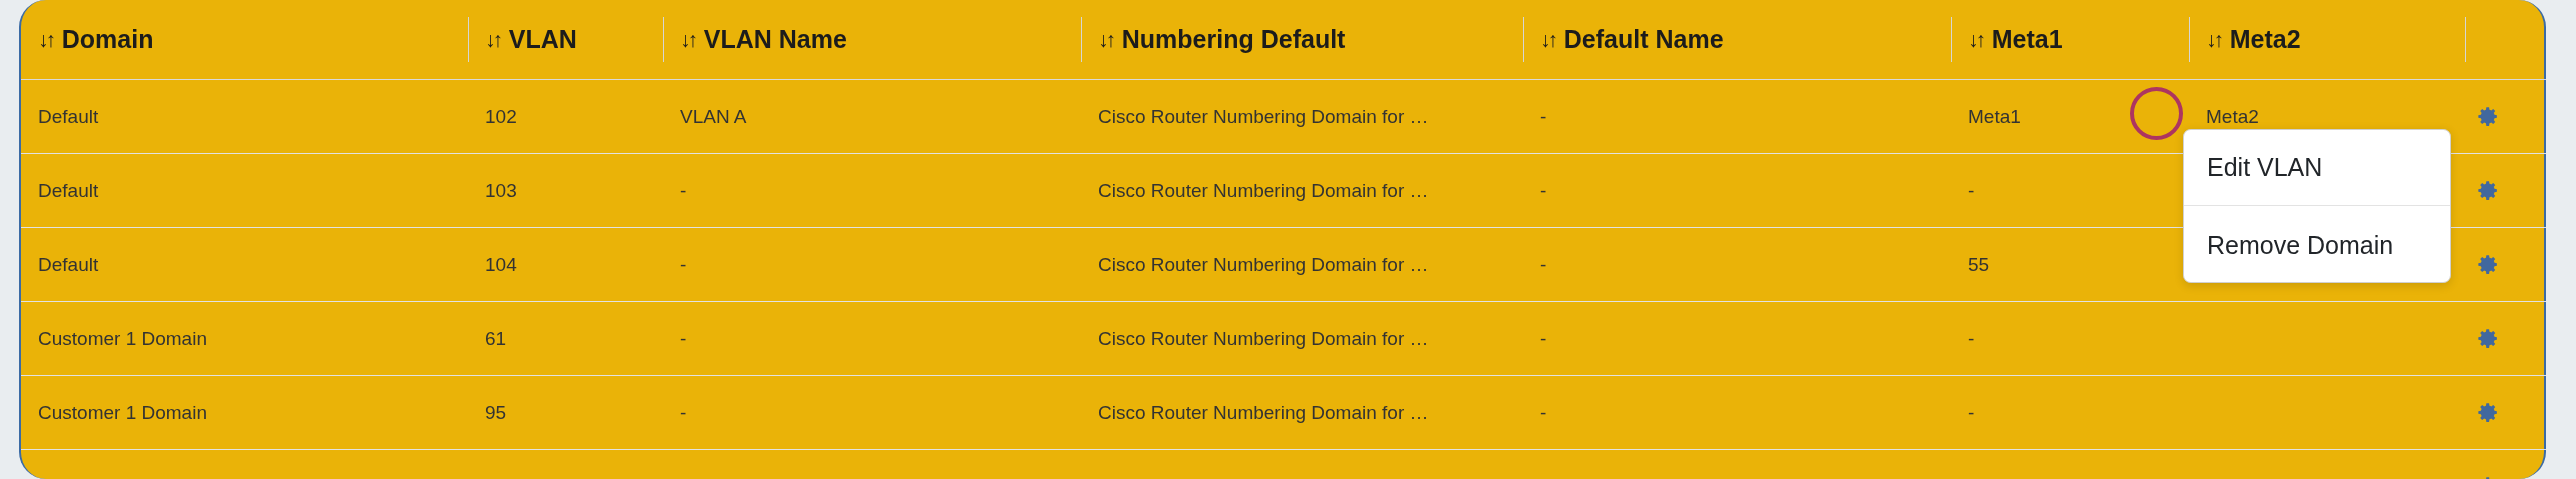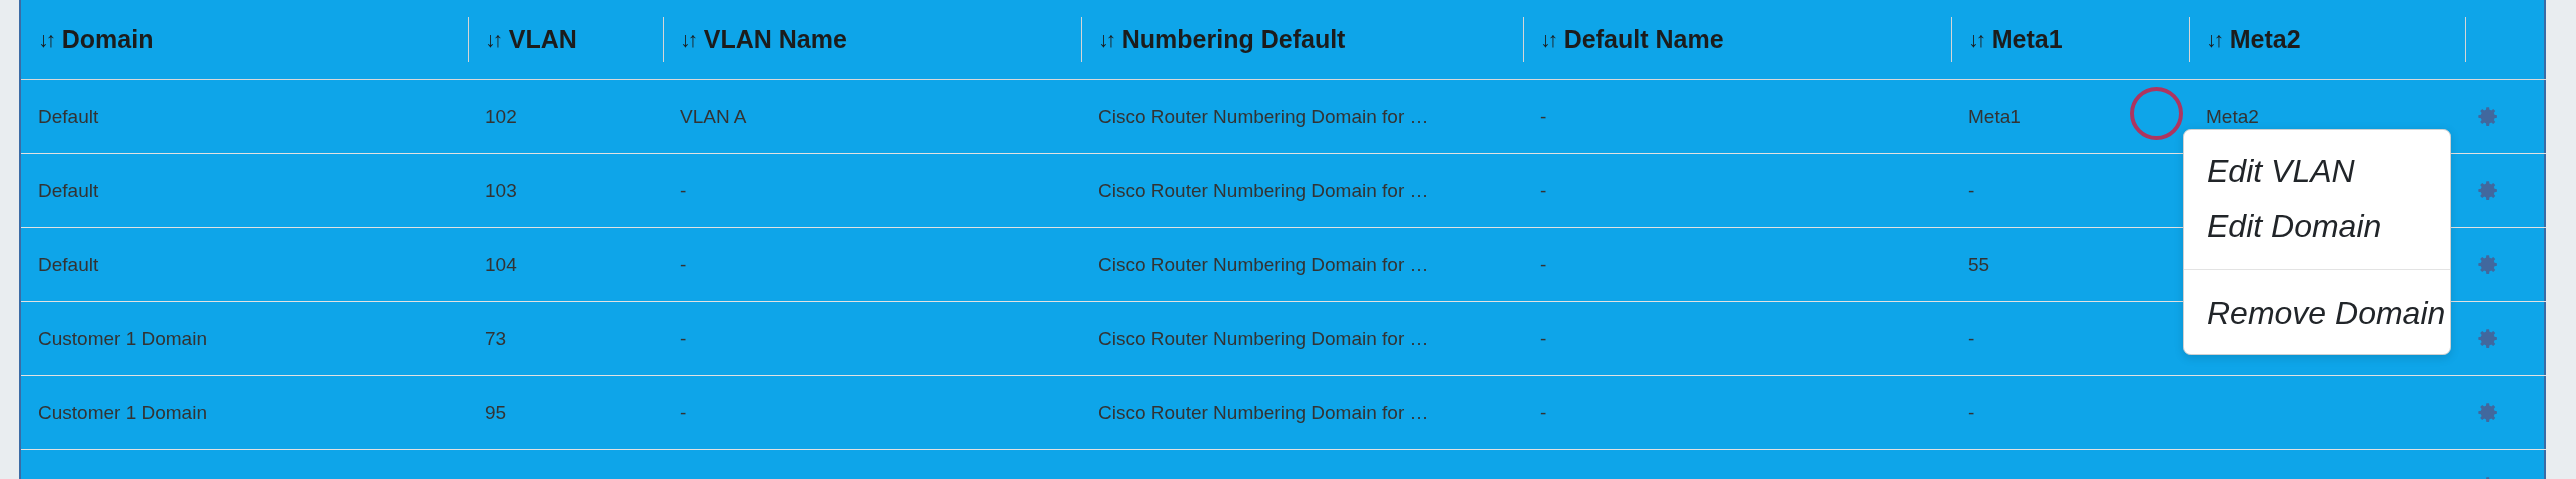--- a/index.html
+++ b/index.html
@@ -17,23 +17,24 @@
     height: 479px;
     background: #e9edf0;
   }
   
   .panel {
     position: absolute;
     left: 19px;
     top: 0;
     width: 2527px;
     height: 479px;
-    background: #0ea5e9;
+    background: #eab308;
     border-left: 2.9px solid #3b6ba5;
     border-right: 2.9px solid #3b6ba5;
+    border-radius: 27px;
   }
   table.vlan {
     width: 100%;
     border-collapse: collapse;
     table-layout: fixed;
     font-size: 25px;
     color: #2b2b2b;
   }
   table.vlan col.c-domain     { width: 447px; }
   table.vlan col.c-vlan       { width: 195px; }
@@ -102,27 +103,26 @@
     top: 129px;
     width: 268px;
     background: #ffffff;
     border: 1px solid #d0d0d0;
     border-radius: 7.6px;
     box-shadow: 0 2.9px 9.5px rgba(0,0,0,0.13);
     padding: 13.3px 0 13.3px 0;
     z-index: 40;
   }
   .ctx-item {
-    font-size: 32px;
+    font-size: 25px;
     color: #212529;
     padding: 8.6px 0 8.6px 23px;
     white-space: nowrap;
     cursor: pointer;
     line-height: 1.2;
-    font-style: italic;
   }
   .ctx-divider {
     height: 1px;
     background: #e3e3e3;
     margin: 15px 0 15px 0;
   }
 
   
   .annot-circle {
     position: absolute;
@@ -215,21 +215,21 @@
             <td>-</td>
             <td>55</td>
             <td></td>
             <td class="actions"><span class="gear"><svg viewBox="0 0 24 24" aria-hidden="true">
                   <path fill="#41689e" d="M12 8.2a3.8 3.8 0 1 0 0 7.6 3.8 3.8 0 0 0 0-7.6zm0 5.9a2.1 2.1 0 1 1 0-4.2 2.1 2.1 0 0 1 0 4.2z"></path>
                   <path fill="#41689e" d="M21 13.3v-2.6l-2.3-.4a6.9 6.9 0 0 0-.7-1.7l1.4-1.9-1.9-1.9-1.9 1.4a6.9 6.9 0 0 0-1.7-.7L13.5 3h-2.6l-.4 2.5a6.9 6.9 0 0 0-1.7.7L6.9 4.8 5 6.7l1.4 1.9a6.9 6.9 0 0 0-.7 1.7L3.2 10.7v2.6l2.5.4c.17.6.4 1.17.7 1.7L5 17.3l1.9 1.9 1.9-1.4c.53.3 1.1.53 1.7.7l.4 2.5h2.6l.4-2.5c.6-.17 1.17-.4 1.7-.7l1.9 1.4 1.9-1.9-1.4-1.9c.3-.53.53-1.1.7-1.7L21 13.3z"></path>
                 </svg></span></td>
           </tr>
           <tr>
             <td>Customer 1 Domain</td>
-            <td>73</td>
+            <td>61</td>
             <td>-</td>
             <td>Cisco Router Numbering Domain for …</td>
             <td>-</td>
             <td>-</td>
             <td></td>
             <td class="actions"><span class="gear"><svg viewBox="0 0 24 24" aria-hidden="true">
                   <path fill="#41689e" d="M12 8.2a3.8 3.8 0 1 0 0 7.6 3.8 3.8 0 0 0 0-7.6zm0 5.9a2.1 2.1 0 1 1 0-4.2 2.1 2.1 0 0 1 0 4.2z"></path>
                   <path fill="#41689e" d="M21 13.3v-2.6l-2.3-.4a6.9 6.9 0 0 0-.7-1.7l1.4-1.9-1.9-1.9-1.9 1.4a6.9 6.9 0 0 0-1.7-.7L13.5 3h-2.6l-.4 2.5a6.9 6.9 0 0 0-1.7.7L6.9 4.8 5 6.7l1.4 1.9a6.9 6.9 0 0 0-.7 1.7L3.2 10.7v2.6l2.5.4c.17.6.4 1.17.7 1.7L5 17.3l1.9 1.9 1.9-1.4c.53.3 1.1.53 1.7.7l.4 2.5h2.6l.4-2.5c.6-.17 1.17-.4 1.7-.7l1.9 1.4 1.9-1.9-1.4-1.9c.3-.53.53-1.1.7-1.7L21 13.3z"></path>
                 </svg></span></td>
           </tr>
@@ -257,21 +257,20 @@
             <td class="actions"><span class="gear"><svg viewBox="0 0 24 24" aria-hidden="true">
                   <path fill="#41689e" d="M12 8.2a3.8 3.8 0 1 0 0 7.6 3.8 3.8 0 0 0 0-7.6zm0 5.9a2.1 2.1 0 1 1 0-4.2 2.1 2.1 0 0 1 0 4.2z"></path>
                   <path fill="#41689e" d="M21 13.3v-2.6l-2.3-.4a6.9 6.9 0 0 0-.7-1.7l1.4-1.9-1.9-1.9-1.9 1.4a6.9 6.9 0 0 0-1.7-.7L13.5 3h-2.6l-.4 2.5a6.9 6.9 0 0 0-1.7.7L6.9 4.8 5 6.7l1.4 1.9a6.9 6.9 0 0 0-.7 1.7L3.2 10.7v2.6l2.5.4c.17.6.4 1.17.7 1.7L5 17.3l1.9 1.9 1.9-1.4c.53.3 1.1.53 1.7.7l.4 2.5h2.6l.4-2.5c.6-.17 1.17-.4 1.7-.7l1.9 1.4 1.9-1.9-1.4-1.9c.3-.53.53-1.1.7-1.7L21 13.3z"></path>
                 </svg></span></td>
           </tr>
         </tbody>
     </table>
 
     <div class="ctx-menu">
       <div class="ctx-item">Edit VLAN</div>
-      <div class="ctx-item">Edit Domain</div>
       <div class="ctx-divider"></div>
       <div class="ctx-item">Remove Domain</div>
     </div>
 
     <div class="annot-circle"></div>
   </div>
 </div>
 
 
 </body></html>

